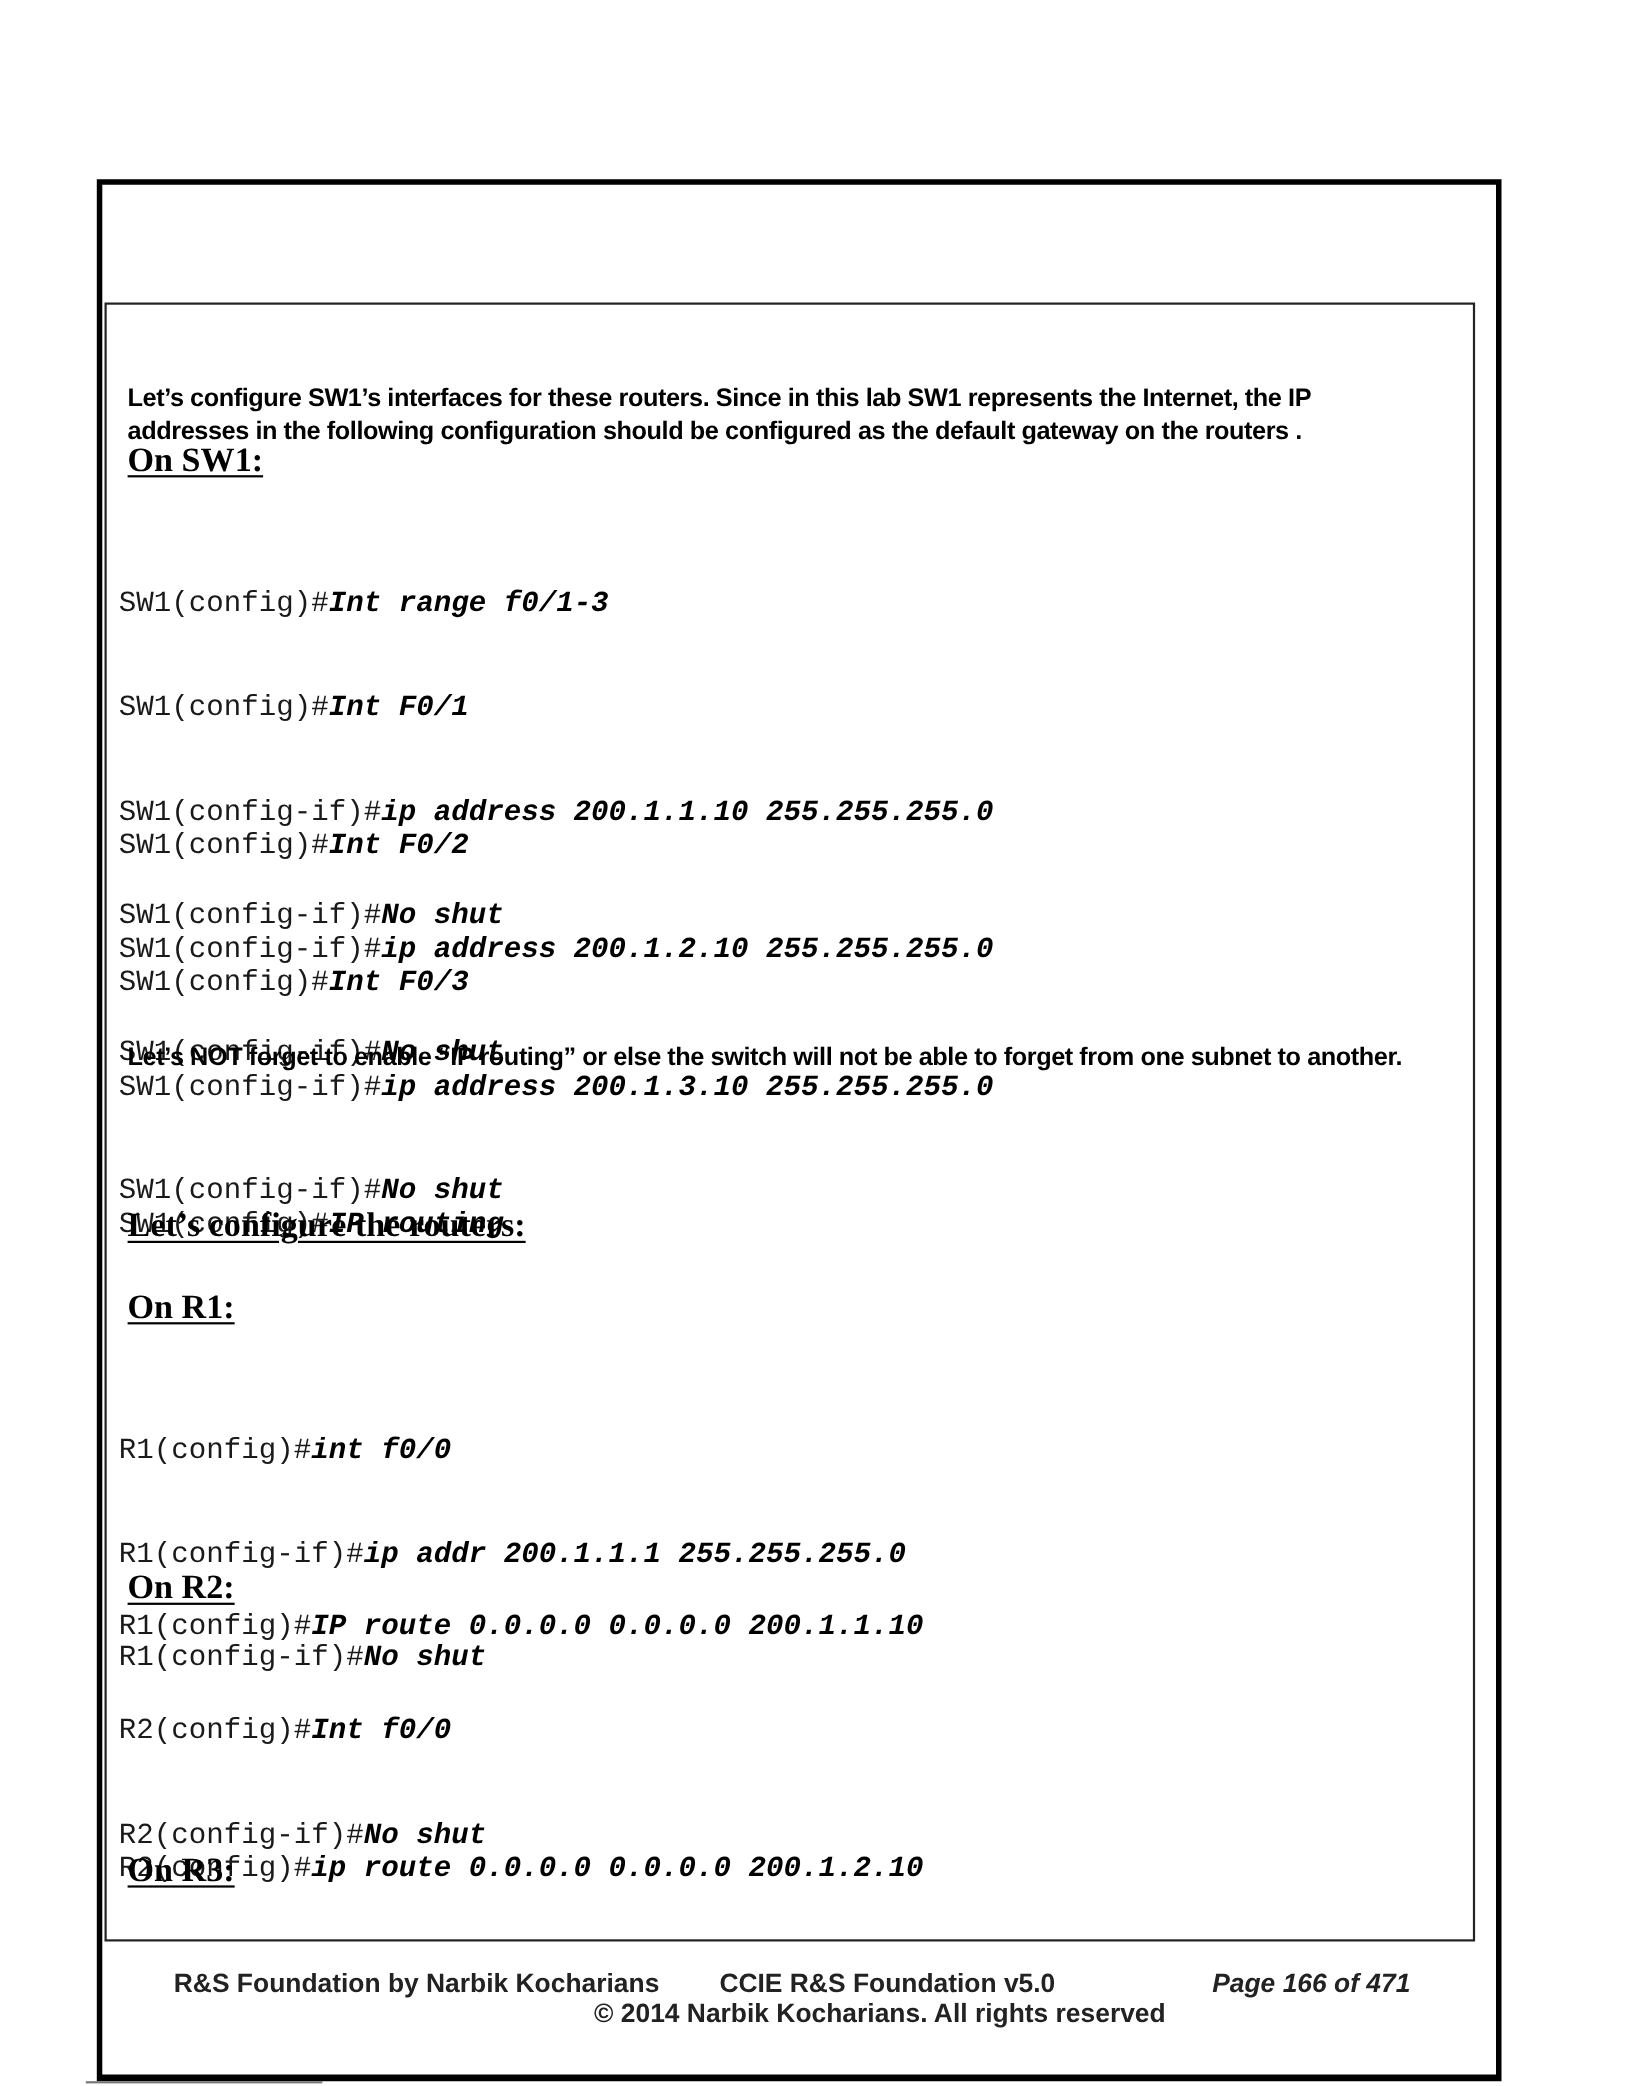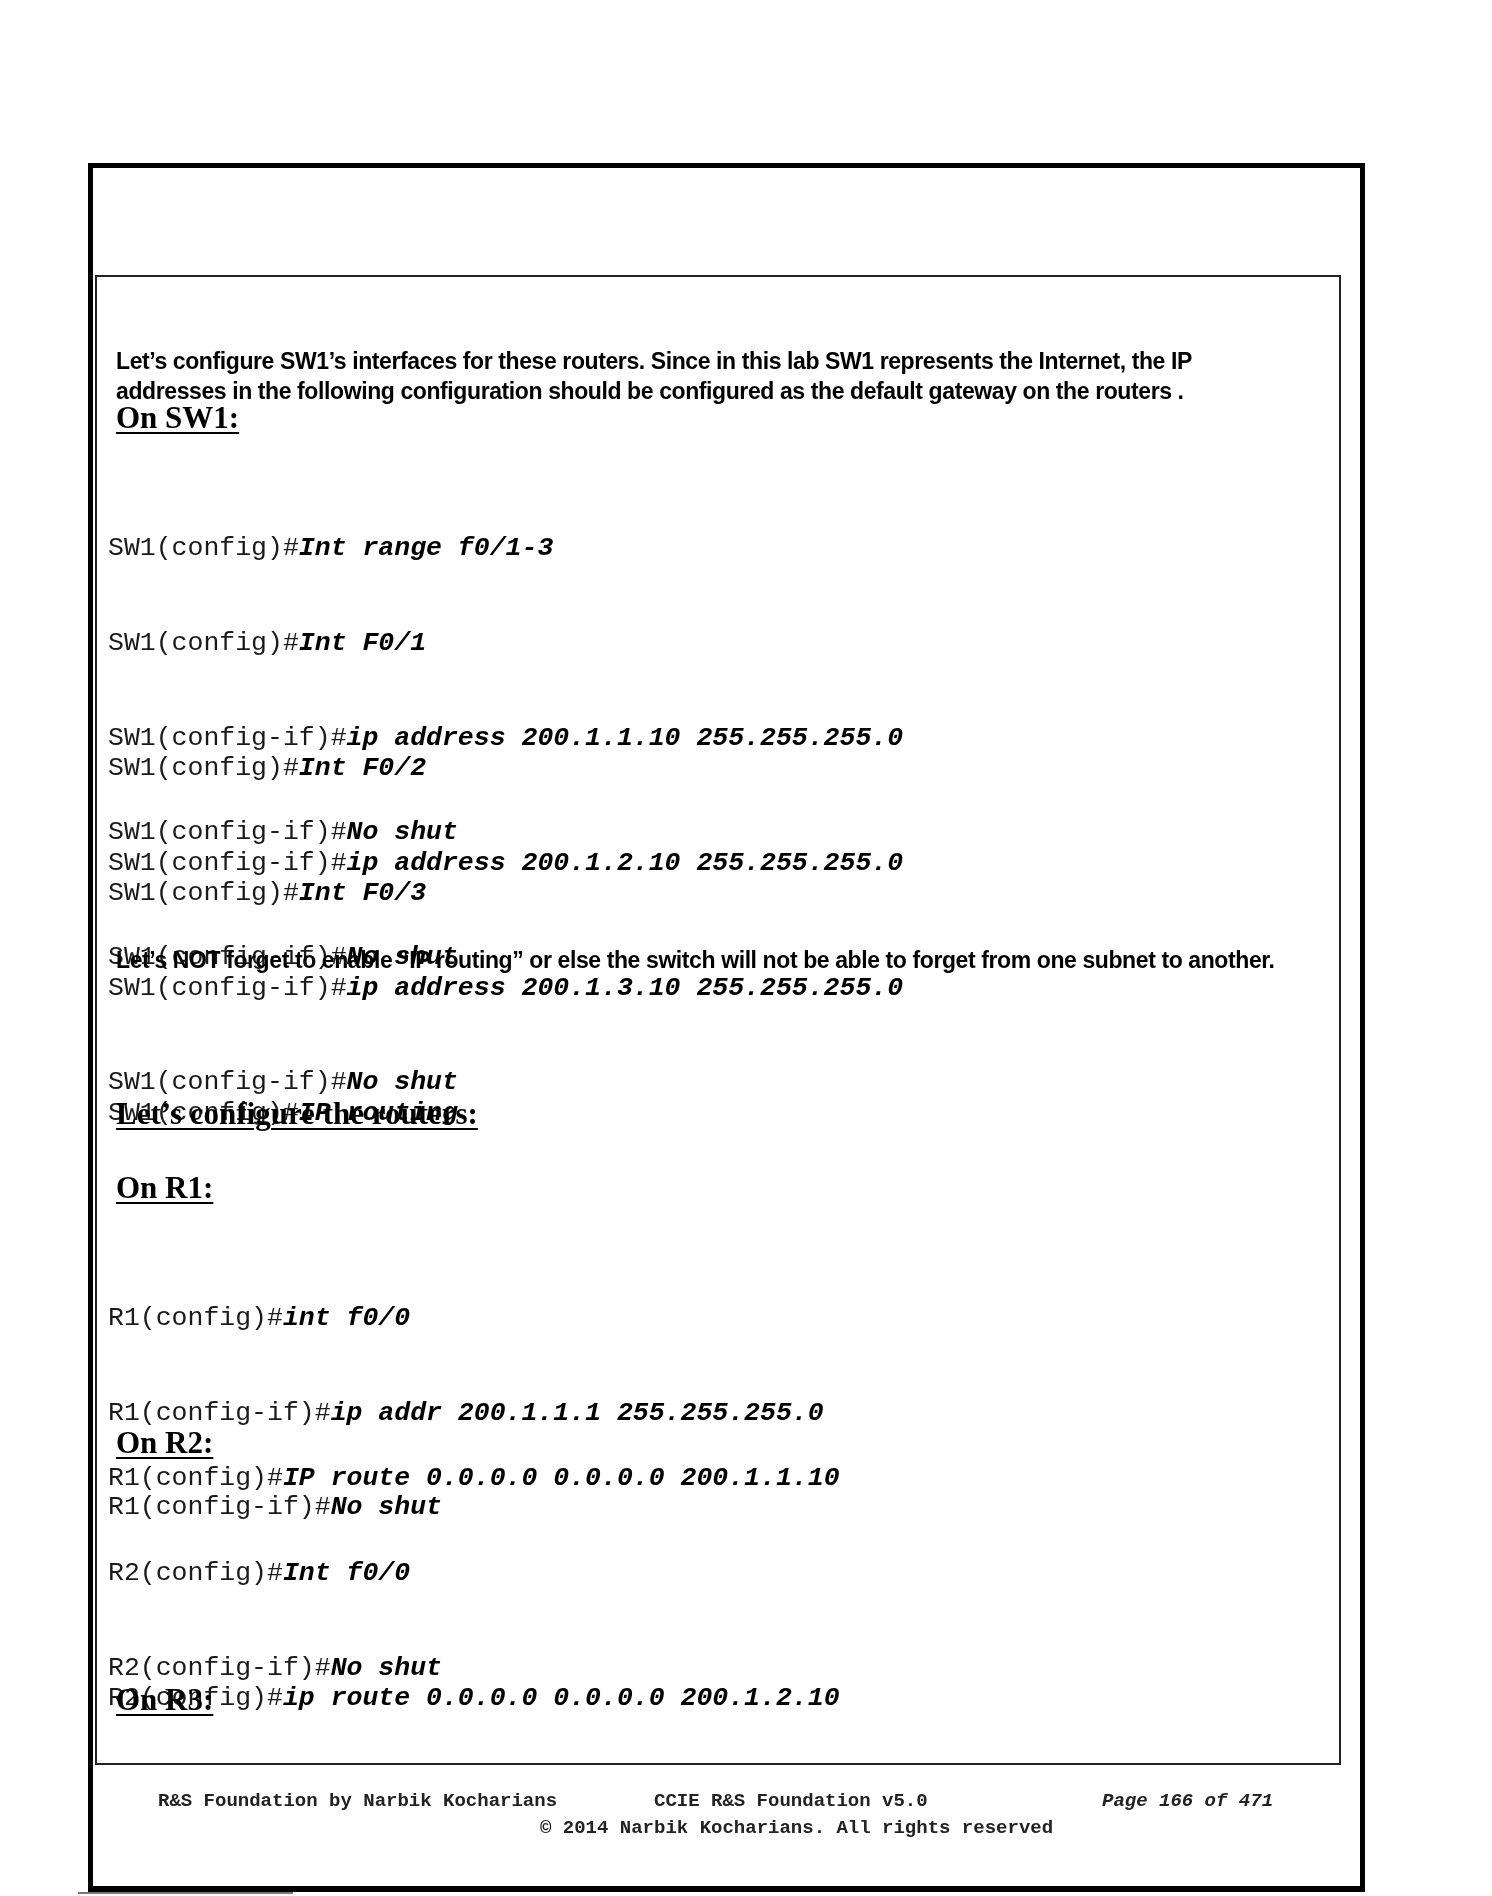--- a/index.html
+++ b/index.html
@@ -35,22 +35,22 @@
   .code {
     position: absolute; left: 108px;
     font-family: "Liberation Mono", monospace; font-size: 26.5px;
     line-height: 31.5px; margin: 0; white-space: pre;
   }
   .code-line { display: block; height: 31.5px; }
   .prompt { font-weight: normal; color: #1a1a1a; }
   .cmd { font-weight: bold; font-style: italic; }
 
   .footer {
-    position: absolute; font-family: Liberation Mono, monospace; font-weight: bold;
-    font-size: 19px; color: #222; white-space: nowrap; margin: 0;
+    position: absolute; font-family: Liberation Sans, sans-serif; font-weight: bold;
+    font-size: 24px; color: #222; white-space: nowrap; margin: 0;
   }
   .footer-page { font-style: italic; }
 </style>
 </head>
 <body>
 
 <div class="outer-frame"></div>
 <div class="bottom-rule"></div>
 <div class="inner-box"></div>
 

